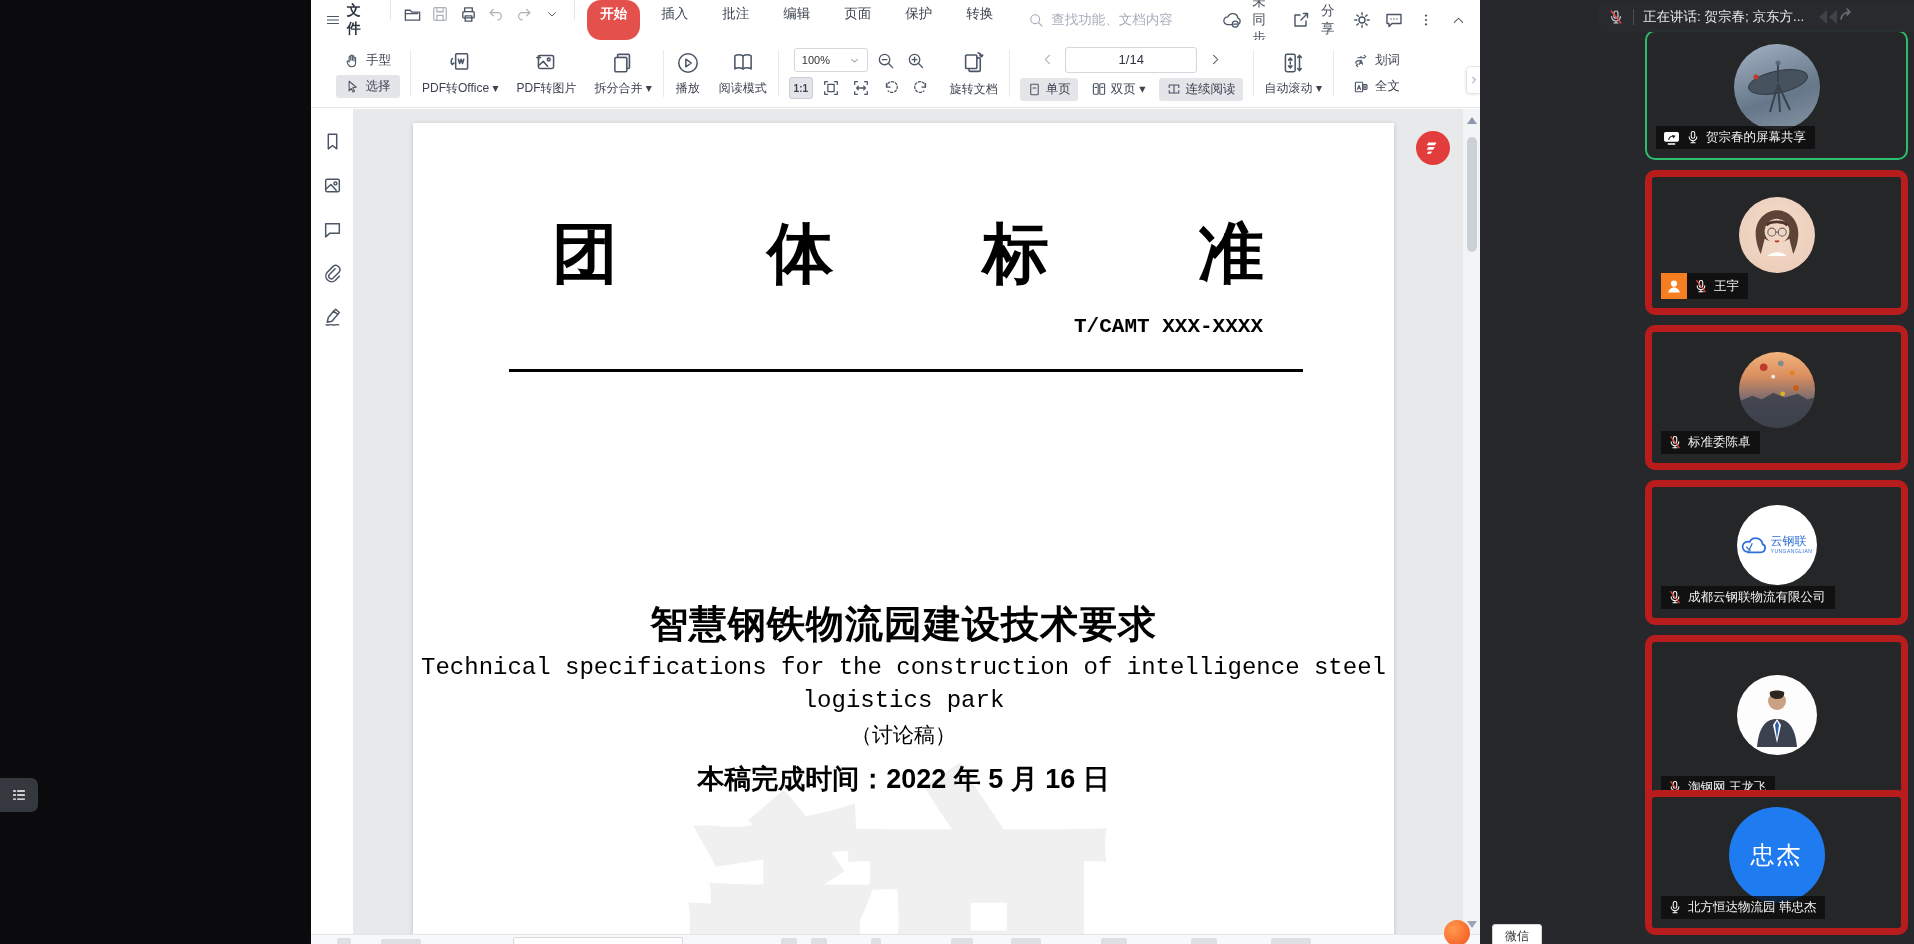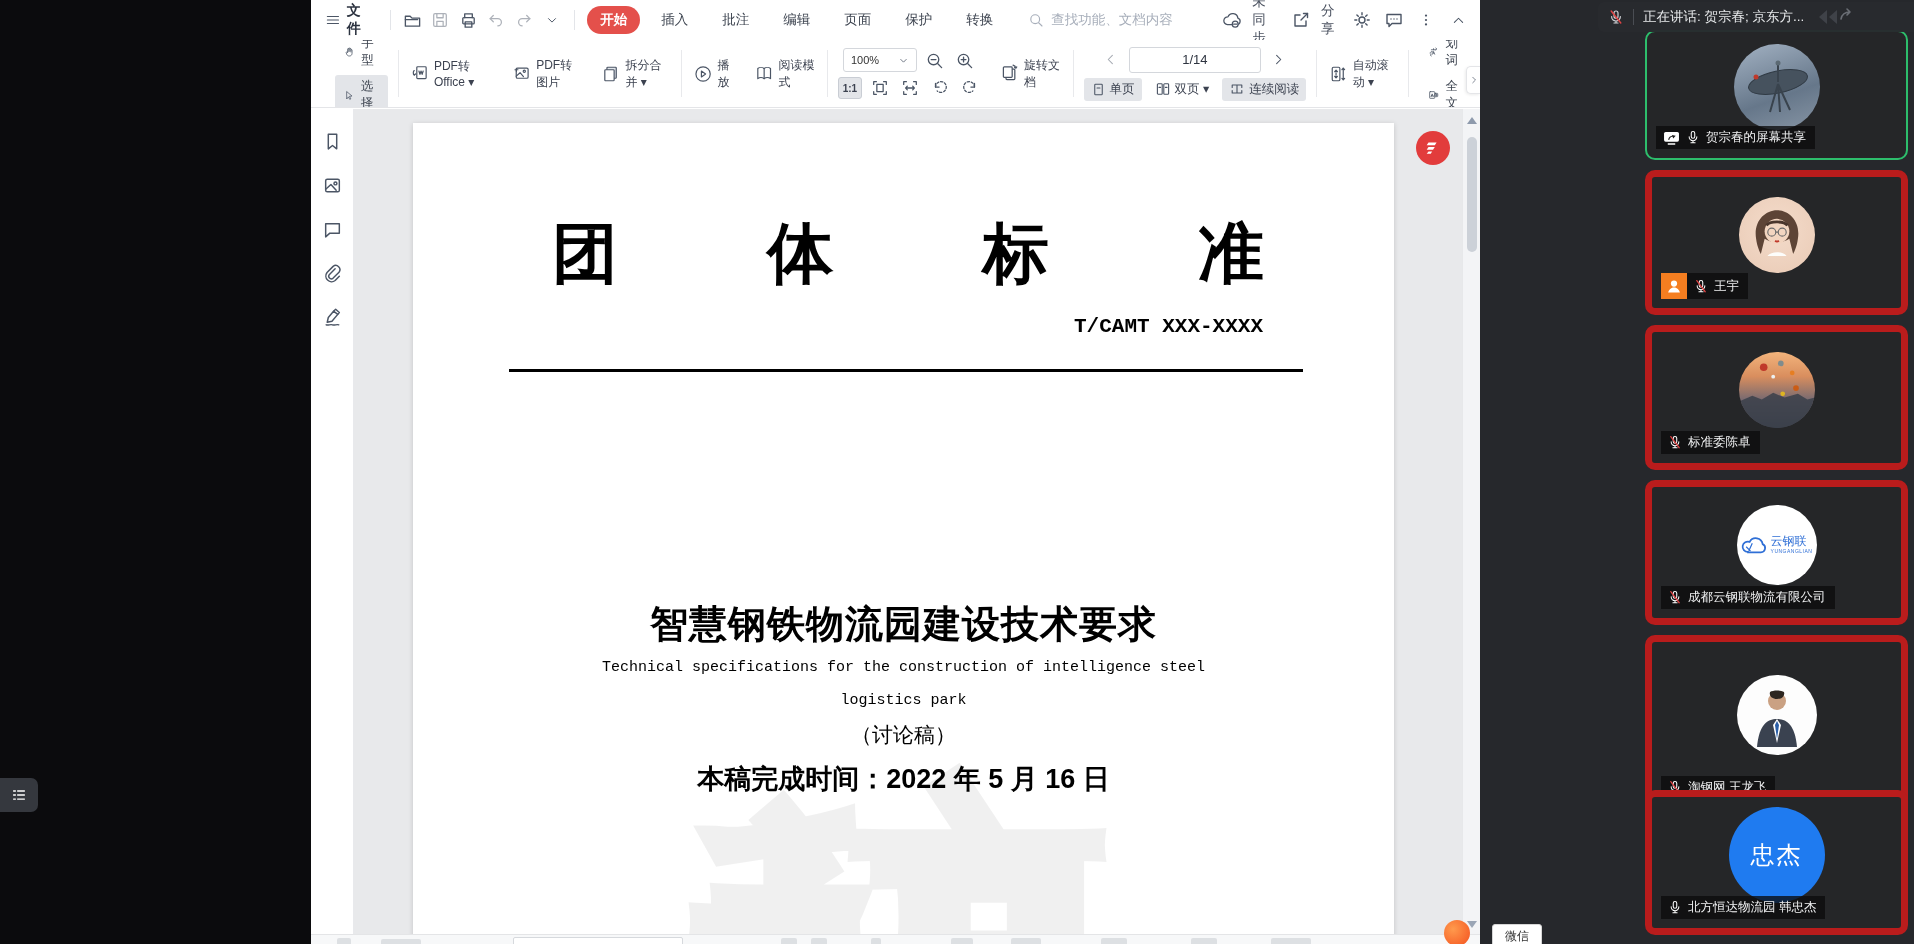--- a/index.html
+++ b/index.html
@@ -1,33 +1,33 @@
 <!DOCTYPE html>
 <html><head>
 <meta charset="utf-8">
 <style>
   *{margin:0;padding:0;box-sizing:border-box}
   html,body{width:1914px;height:944px;overflow:hidden}
   body{position:relative;background:#26282c;font-family:"Liberation Sans","DejaVu Sans",sans-serif;color:#3d4450}
   .desk-left{position:absolute;left:0;top:0;width:311px;height:944px;background:#0b0b0d}
   
   .win{position:absolute;left:311px;top:0;width:1169px;height:944px;background:#fff;overflow:hidden}
-  .row1{height:40px;display:flex;align-items:center;padding:0 8px 0 14px;background:#fff}
+  .row1{height:40px;display:flex;padding:0 8px 0 14px;background:#fff}
   .row2{height:68px;display:flex;align-items:stretch;background:#fff;border-bottom:1px solid #e4e5e8;overflow:hidden;position:relative}
   .ib{width:28px;height:28px;display:flex;align-items:center;justify-content:center;border-radius:4px;flex:0 0 auto}
   .m-file{display:flex;align-items:center;gap:6px;font-size:14px;color:#2c3340;font-weight:bold;margin-right:10px}
   .vsep1{width:1px;height:20px;background:#e3e5e9;margin:0 8px}
   .tab{font-size:13.5px;color:#3d4450;padding:5px 13px;border-radius:14px;margin:0 4px;flex:0 0 auto}
   .tab.active{background:#e4504b;color:#fff;font-weight:bold}
   .search{display:flex;align-items:center;gap:7px;margin-left:18px;color:#a7aeba;font-size:13.5px;min-width:190px}
   .r1right{margin-left:auto;display:flex;align-items:center;gap:4px}
   .synctxt,.sharetxt{font-size:13.5px;color:#4b5260;margin:0 8px 0 2px}
   .grp{display:flex;align-items:center;padding:0 8px;gap:4px}
   .vsep{width:1px;background:#e8e9ec;margin:10px 2px;flex:0 0 auto}
-  .btn2{display:flex;flex-direction:row;align-items:center;justify-content:center;gap:4px;padding:4px 9px;font-size:12px;color:#3c4250;border-radius:4px}
+  .btn2{display:flex;flex-direction:column;align-items:center;justify-content:center;gap:4px;padding:4px 9px;font-size:12px;color:#3c4250;border-radius:4px}
   .stack{display:flex;flex-direction:column;justify-content:center;gap:3px}
   .stack .srow{display:flex;align-items:center;gap:6px;font-size:12.5px;padding:3px 9px;border-radius:3px}
   .sel{background:#e3e5e9}
   .zoomcol{display:flex;flex-direction:column;justify-content:center;gap:5px}
   .zrow{display:flex;align-items:center;gap:6px}
   .zbox{width:74px;height:24px;border:1px solid #d4d7dc;border-radius:3px;display:flex;align-items:center;justify-content:space-between;padding:0 7px;font-size:11px;color:#333}
   .sqicon{width:24px;height:22px;display:flex;align-items:center;justify-content:center;border-radius:3px}
   .pgbox{width:132px;height:26px;border:1px solid #d4d7dc;border-radius:3px;display:flex;align-items:center;justify-content:center;font-size:13px;color:#2e3440;background:#fff}
   .mini{display:flex;align-items:center;gap:4px;font-size:12.5px;color:#3c4250;padding:3px 7px;border-radius:3px;white-space:nowrap}
   .expander{position:absolute;right:0;top:26px;width:14px;height:28px;background:#fff;border:1px solid #e4e5e8;border-right:none;border-radius:5px 0 0 5px;display:flex;align-items:center;justify-content:center;box-shadow:-1px 1px 3px rgba(0,0,0,.08)}
@@ -41,21 +41,21 @@
   .statusbar{position:absolute;left:0;right:0;bottom:0;height:10px;background:#f7f8f9;border-top:1px solid #e4e5e7}
   .ghost{position:absolute;background:#c8ccd2;border-radius:2px;opacity:.55}
   .ginput{position:absolute;left:202px;top:2px;width:170px;height:16px;background:#fff;border:1px solid #d6d9dd;border-radius:2px}
   
   .page{position:absolute;left:59px;top:14px;width:981px;height:1400px;background:#fff;box-shadow:0 1px 5px rgba(0,0,0,.16);overflow:hidden}
   .wm{position:absolute;left:50%;top:300px;transform:translateX(-50%);font-family:"Liberation Serif","DejaVu Serif",serif;font-weight:bold;font-size:430px;line-height:.92;color:#000;opacity:.055;z-index:0;white-space:nowrap;writing-mode:vertical-rl;letter-spacing:-20px}
   .std-chars{position:absolute;left:139px;top:86px;width:712px;display:flex;justify-content:space-between;font-family:"Liberation Serif","DejaVu Serif",serif;font-weight:bold;font-size:66px;color:#000;z-index:1}
   .std-code{position:absolute;right:131px;top:192px;font-family:"Liberation Mono","DejaVu Sans Mono",monospace;font-weight:bold;font-size:21px;color:#000;z-index:1}
   .rule{position:absolute;left:96px;top:246px;width:794px;border-top:3px solid #000;z-index:1}
   .doc-title{position:absolute;left:0;top:476px;width:100%;text-align:center;font-weight:bold;font-size:38px;color:#000;z-index:1;letter-spacing:1px}
-  .doc-en{position:absolute;left:0;top:528px;width:100%;text-align:center;font-family:"Liberation Mono","DejaVu Sans Mono",monospace;font-size:15px;font-weight:500;color:#000;line-height:33px;z-index:1}
+  .doc-en{position:absolute;left:0;top:528px;width:100%;text-align:center;font-family:"Liberation Mono","DejaVu Sans Mono",monospace;font-size:24px;font-weight:500;color:#000;line-height:33px;z-index:1}
   .doc-draft{position:absolute;left:0;top:598px;width:100%;text-align:center;font-family:"Liberation Serif","DejaVu Serif",serif;font-size:21px;color:#000;z-index:1}
   .doc-date{position:absolute;left:0;top:638px;width:100%;text-align:center;font-weight:bold;font-size:27px;color:#000;z-index:1}
   .pdfbadge{position:absolute;left:1062px;top:22px;width:34px;height:34px;border-radius:50%;background:#e23c3c;z-index:3;display:flex;align-items:center;justify-content:center}
   
   .meetbar{position:absolute;left:1598px;top:2px;width:332px;height:30px;background:rgba(40,42,46,.97);border-radius:6px;display:flex;align-items:center;gap:9px;padding:0 10px;z-index:5}
   .meetbar .txt{color:#e8eaec;font-size:13.5px;white-space:nowrap}
   .mb-sep{width:1px;height:16px;background:#4a4d53}
   .tile{position:absolute;left:1645px;width:263px;background:#252628;border:7px solid #b91c1c;border-radius:10px;overflow:hidden}
   .tile.speaking{border:2px solid #2dbe6c}
   .avatar{position:absolute;left:50%;top:44%;transform:translate(-50%,-50%);border-radius:50%;overflow:hidden;display:flex;align-items:center;justify-content:center}

